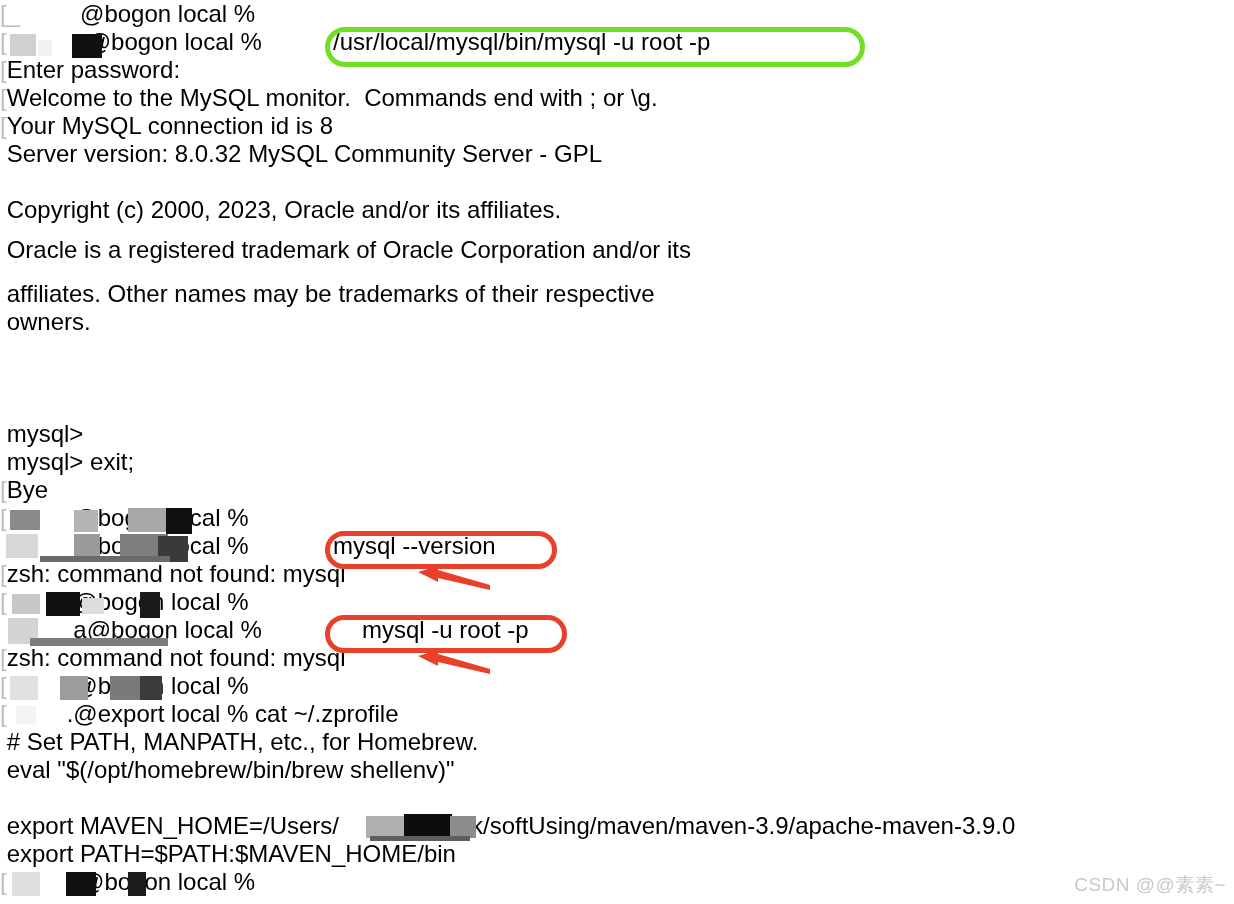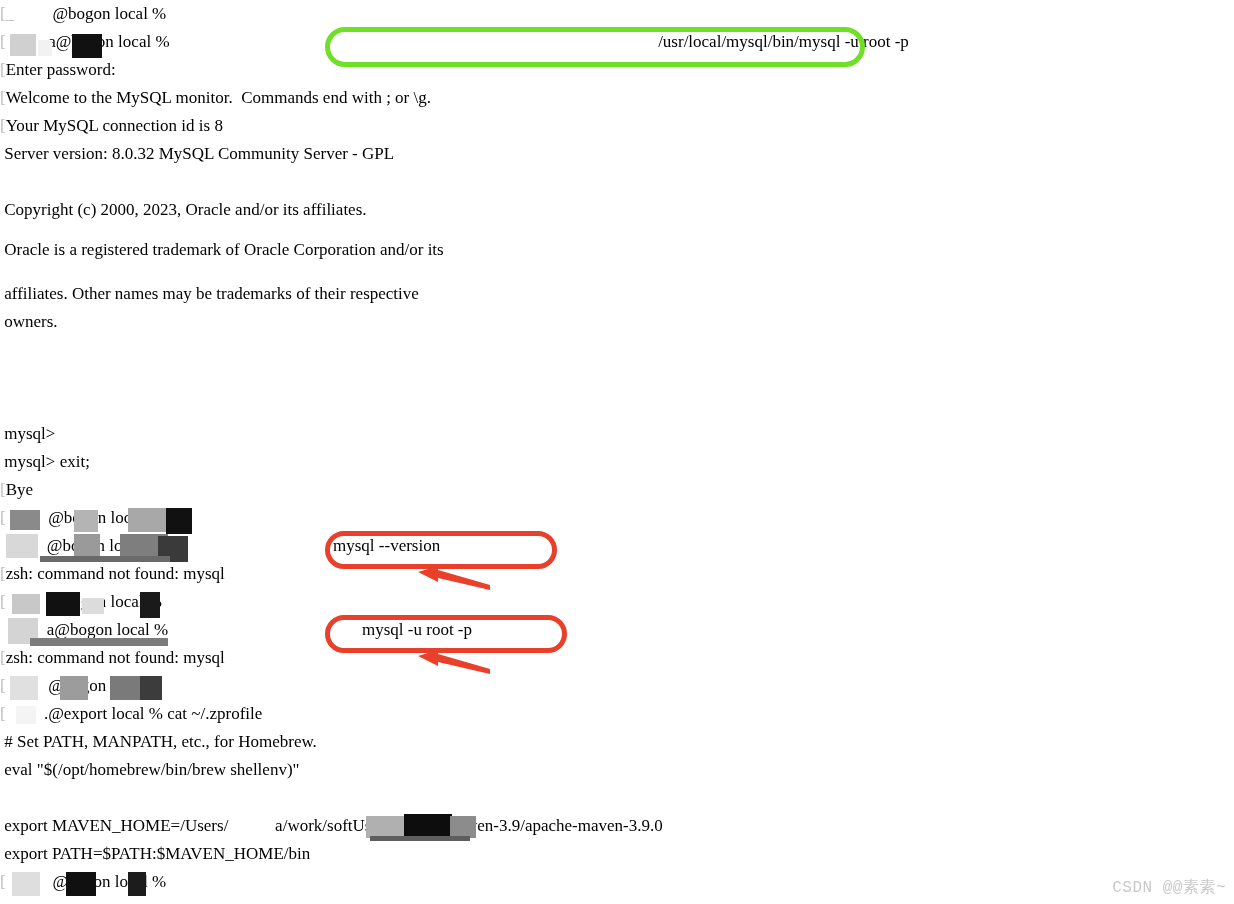--- a/index.html
+++ b/index.html
@@ -25,22 +25,22 @@
     background: #ffffff;
   }
 
   .line {
     position: absolute;
     left: 0;
     width: 1234px;
     height: 28px;
     line-height: 28px;
     white-space: pre;
-    font-family: Liberation Serif, serif;
-    font-size: 17px;
+    font-family: Liberation Sans, sans-serif;
+    font-size: 24px;
     letter-spacing: 0px;
     color: #000000;
   }
 
   .lead {
     color: #bdbdbd;
   }
 
   .txt { color: #000000; }
 
@@ -71,22 +71,22 @@
   .arrow {
     position: absolute;
     pointer-events: none;
   }
 
   
   #watermark {
     position: absolute;
     right: 8px;
     bottom: 6px;
-    font-family: Liberation Mono, monospace;
-    font-size: 16px;
+    font-family: Liberation Sans, sans-serif;
+    font-size: 19px;
     color: #c9c9c9;
     white-space: nowrap;
     letter-spacing: 0.5px;
     margin-left: 48px;
   }
 </style>
 </head>
 <body>
 
 <div id="terminal">
@@ -170,21 +170,21 @@
         <span class="rb" style="left: 450px; top: 2px; width: 26px; height: 22px; background: rgb(140, 140, 140);"></span>
         <span class="rb" style="left: 370px; top: 22px; width: 100px; height: 5px; background: rgb(94, 94, 94);"></span>
       </div>
       <div class="redact" style="left: 0px; top: 870px; width: 1234px; height: 28px;">
         <span class="rb" style="left: 12px; top: 2px; width: 28px; height: 24px; background: rgb(222, 222, 222);"></span>
         <span class="rb" style="left: 66px; top: 2px; width: 30px; height: 24px; background: rgb(16, 16, 16);"></span>
         <span class="rb" style="left: 128px; top: 2px; width: 18px; height: 24px; background: rgb(28, 28, 28);"></span>
       </div>
     </div>
 
-  <div class="line" style="top:28px;text-align:center;"><span style="display:inline-block;width:333px;"></span><span class="txt">/usr/local/mysql/bin/mysql -u root -p</span></div>
+  <div class="line" style="top:28px;"><span style="display:inline-block;width:333px;"></span><span class="txt">/usr/local/mysql/bin/mysql -u root -p</span></div>
 
   <div class="line" style="top:532px;"><span style="display:inline-block;width:333px;"></span><span class="txt">mysql --version</span></div>
 
   <div class="line" style="top:616px;margin-left:29px;"><span style="display:inline-block;width:333px;"></span><span class="txt">mysql -u root -p</span></div>
 
   <div id="highlights-host">
       <div class="hl-box hl-green" style="left: 325px; top: 27px; width: 540px; height: 40px; border-color: rgb(111, 224, 38);"></div>
       <div class="hl-box hl-red" style="left: 325px; top: 531px; width: 232px; height: 38px; border-color: rgb(232, 64, 42);"></div>
       <div class="hl-box hl-red" style="left: 325px; top: 615px; width: 242px; height: 38px; border-color: rgb(232, 64, 42);"></div>
     </div>

